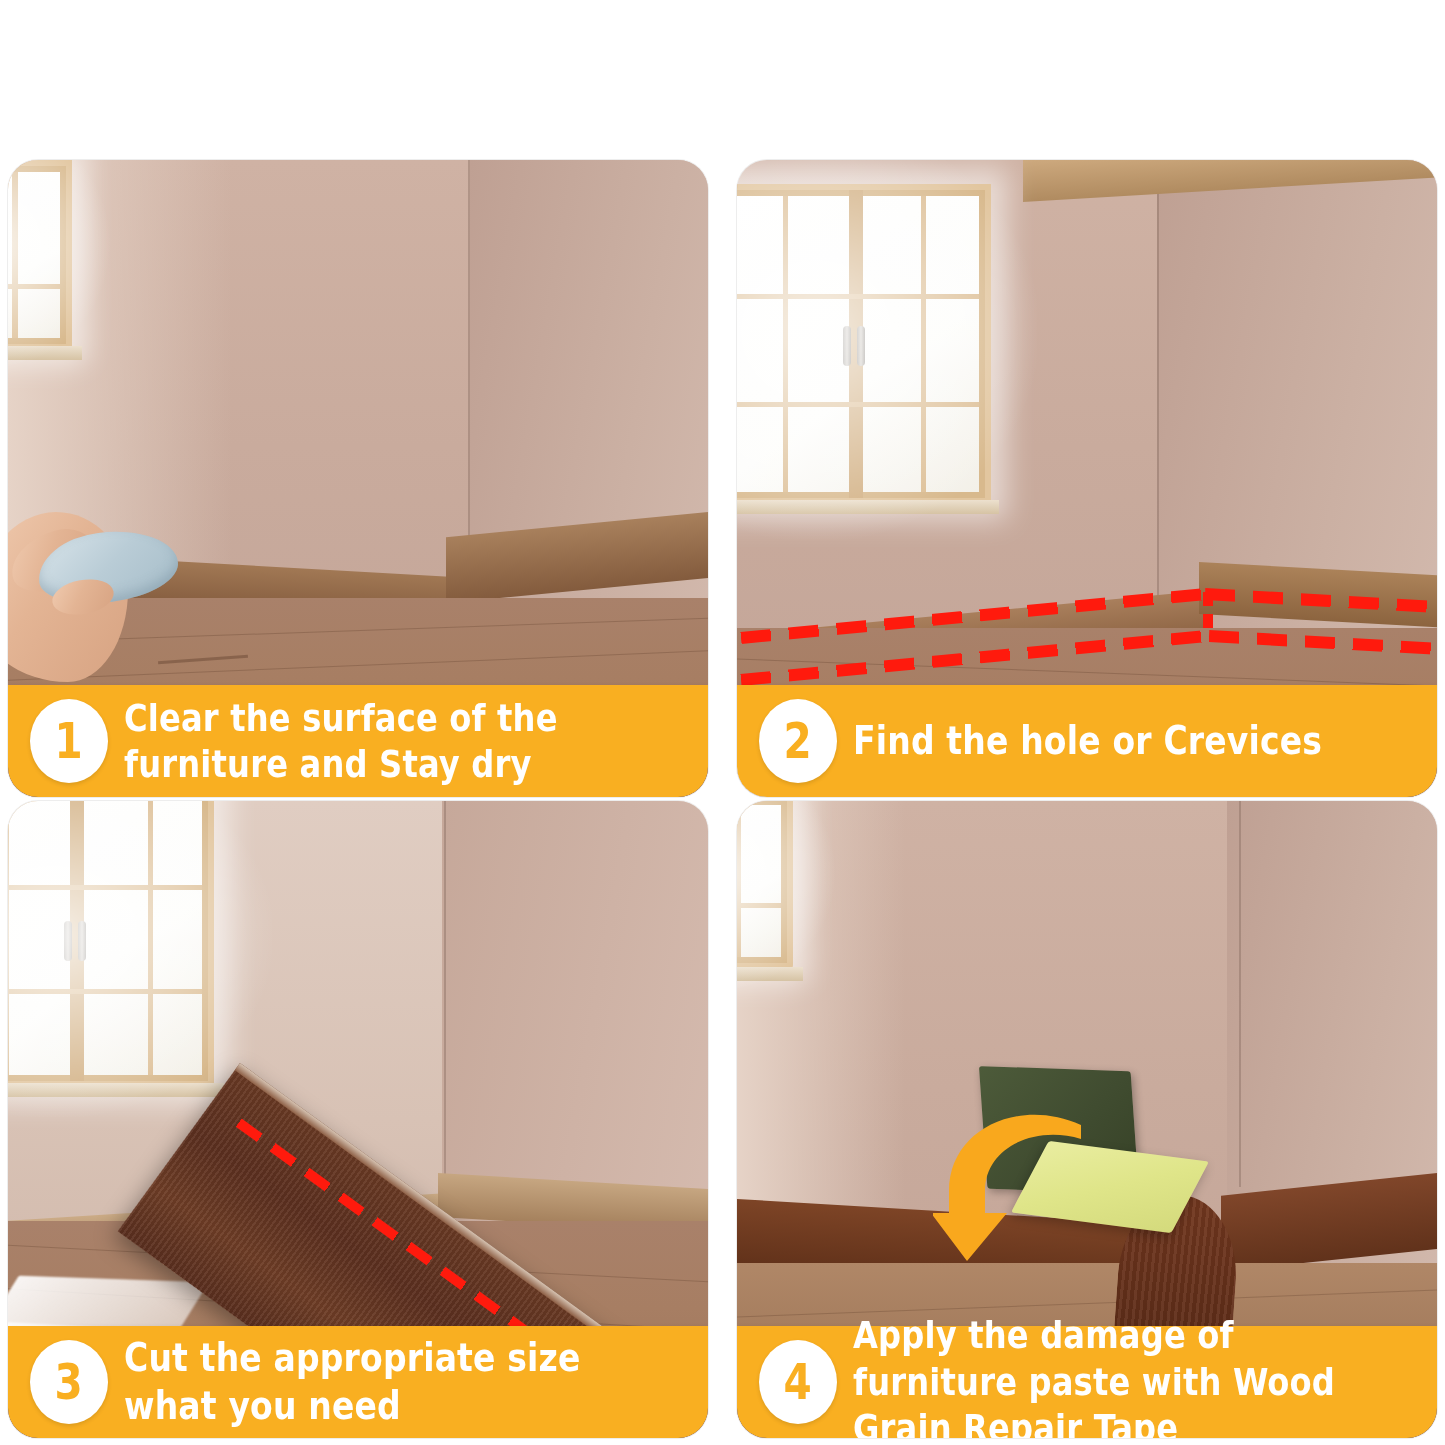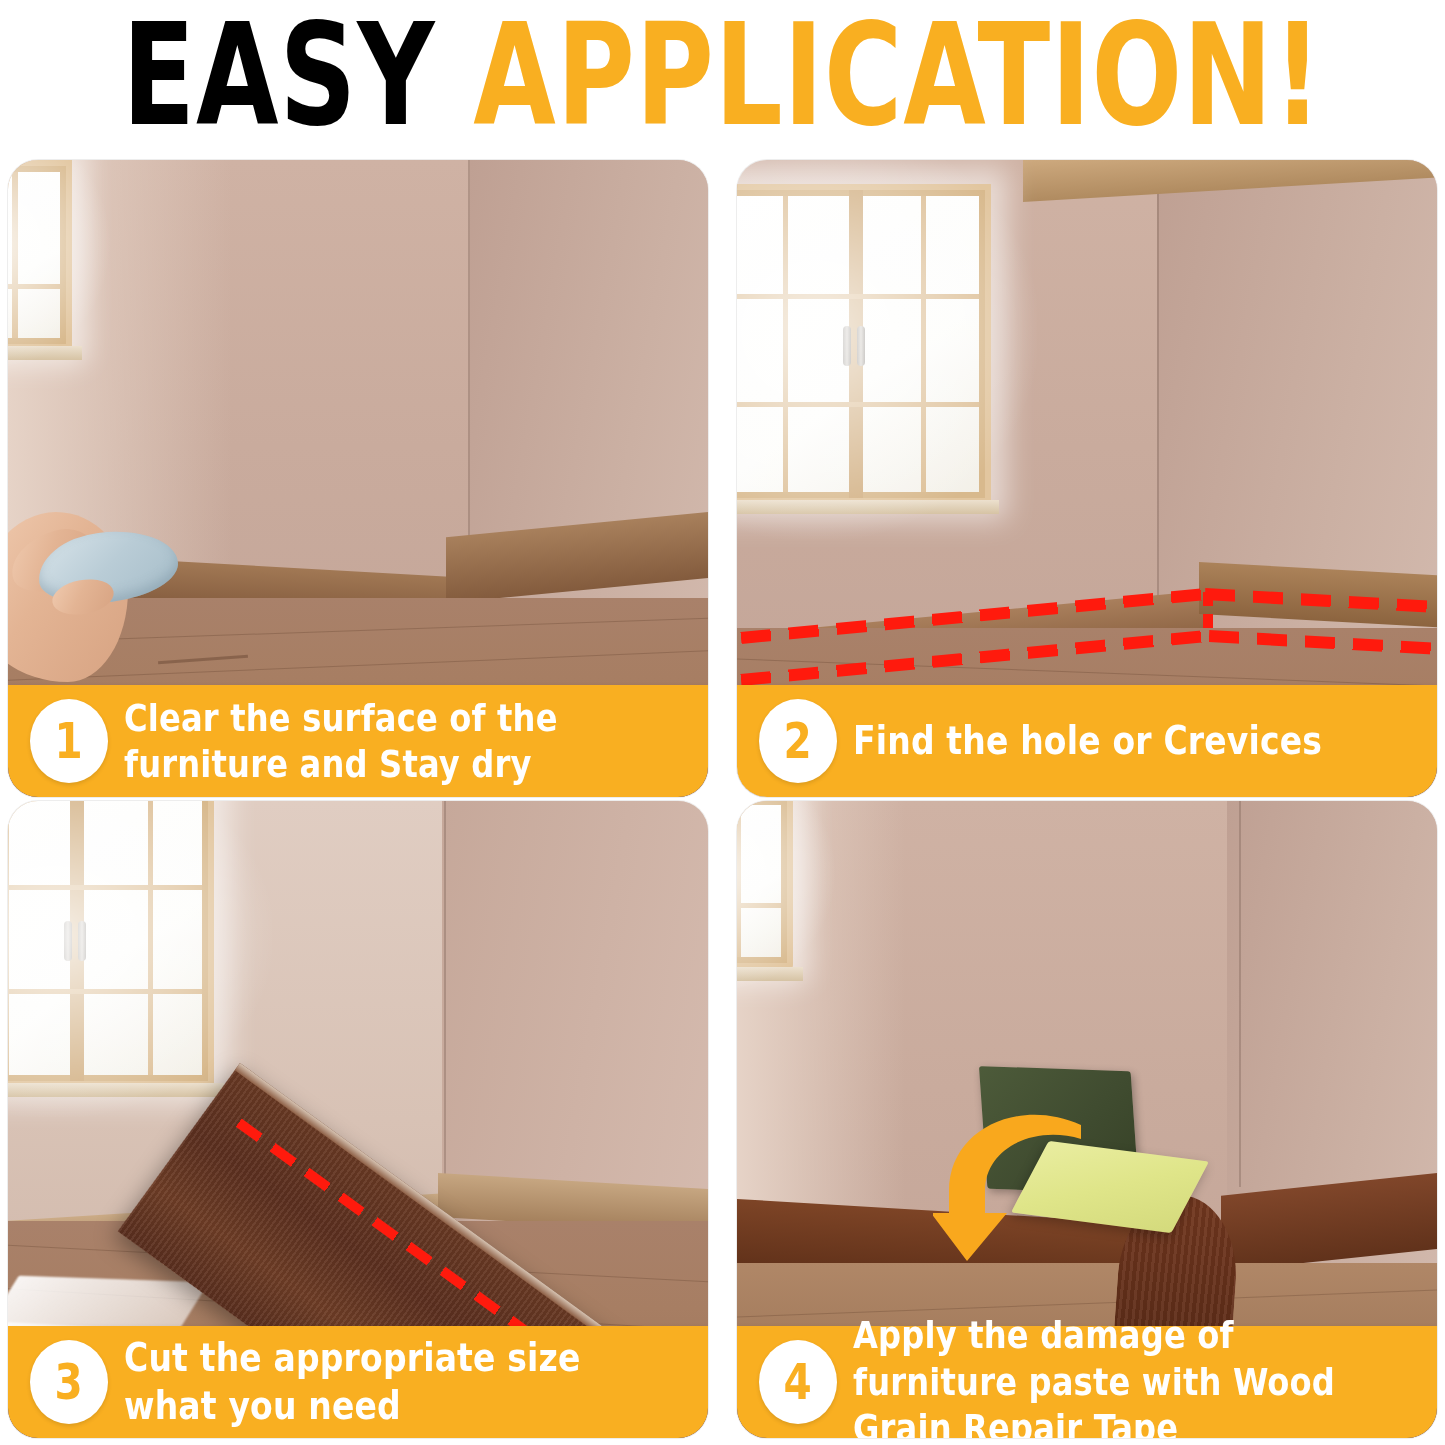--- a/index.html
+++ b/index.html
@@ -201,23 +201,20 @@
     transform:scaleX(0.94); transform-origin:left center;
     letter-spacing:.2px;
   }
   .cap-text.one-line { font-size:39px; }
 </style>
 </head>
 <body>
 
 <div class="page">
 
-  <div class="header">
-    <div class="header-title"><span class="t-black">EASY </span><span class="t-orange">APPLICATION!</span></div>
-  </div>
 
   <div class="grid">
 
     <div class="card">
       <div class="scene">
         <div class="wall-back"></div>
         <div class="wall-right" style="right:0;top:0;width:34%;"></div>
         <div class="wall-left-lit"></div>
         <div class="corner-line" style="right:238px;top:0;height:410px;"></div>
 

